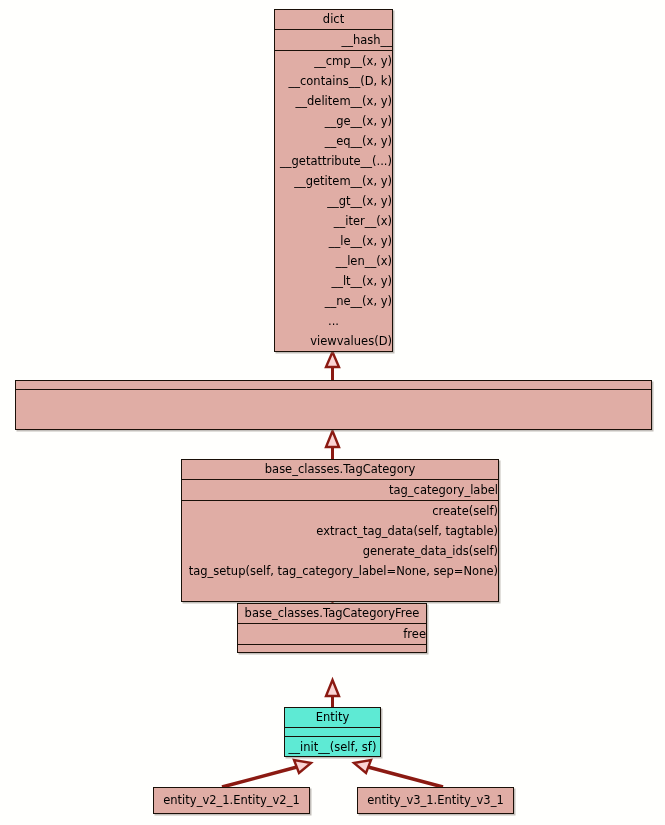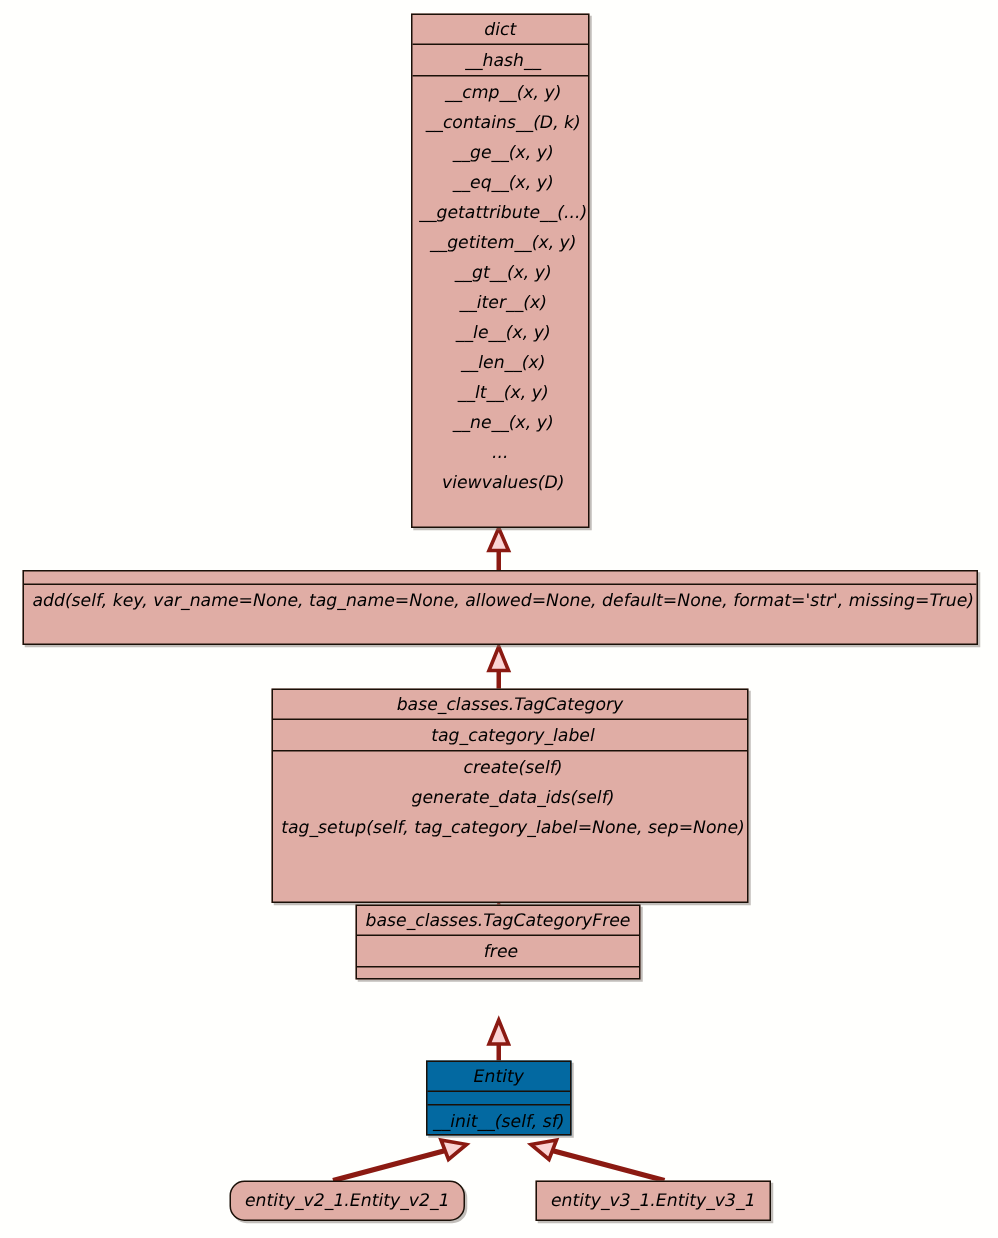--- a/index.html
+++ b/index.html
@@ -12,57 +12,56 @@
     height: 825px;
     position: relative;
     font-family: "DejaVu Sans", "Liberation Sans", sans-serif;
     overflow: hidden;
   }
   #diagram {
     position: absolute;
     left: 0; top: 0;
     width: 665px;
     height: 825px;
-    font-style: italic;
   }
   .edges {
     position: absolute;
     left: 0; top: 0;
     width: 665px;
     height: 825px;
     pointer-events: none;
   }
   .umlbox {
     position: absolute;
     box-sizing: border-box;
     border: 1.5px solid #1a1008;
     background: #e0ada5;
     box-shadow: 1.5px 1.5px 0 rgba(120,110,105,0.45);
   }
   .umlbox.light {
-    background: #0369a1;
+    background: #5eead4;
   }
   .compartment {
     box-sizing: border-box;
     border-bottom: 1.5px solid #1a1008;
   }
   .compartment.last {
     border-bottom: none;
   }
   .uml-title {
     text-align: center;
     font-size: 11.5px;
     color: #000;
     line-height: 19px;
     height: 19px;
     white-space: nowrap;
     overflow: hidden;
   }
   .uml-row {
-    text-align: center;
+    text-align: right;
     font-size: 11.5px;
     color: #000;
     line-height: 20px;
     height: 20px;
     padding-left: 4px;
     white-space: nowrap;
     overflow: hidden;
   }
   .uml-row.center {
     text-align: center;
@@ -117,53 +116,52 @@
   <div class="umlbox" style="left:274px; top:9px; width:119px; height:343px;">
     <div class="compartment">
       <div class="uml-title">dict</div>
     </div>
     <div class="compartment">
       <div class="uml-row">__hash__</div>
     </div>
     <div class="compartment last">
       <div class="uml-row">__cmp__(x, y)</div>
       <div class="uml-row">__contains__(D, k)</div>
+      <div class="uml-row">__delitem__(x, y)</div>
       <div class="uml-row">__ge__(x, y)</div>
       <div class="uml-row">__eq__(x, y)</div>
       <div class="uml-row">__getattribute__(...)</div>
       <div class="uml-row">__getitem__(x, y)</div>
       <div class="uml-row">__gt__(x, y)</div>
       <div class="uml-row">__iter__(x)</div>
       <div class="uml-row">__le__(x, y)</div>
       <div class="uml-row">__len__(x)</div>
       <div class="uml-row">__lt__(x, y)</div>
       <div class="uml-row">__ne__(x, y)</div>
       <div class="uml-row center">...</div>
       <div class="uml-row">viewvalues(D)</div>
     </div>
   </div>
 
   <div class="umlbox" style="left:15px; top:380px; width:637px; height:50px;">
     <div class="compartment">
       <div class="uml-row empty"></div>
     </div>
-    <div class="compartment last">
-      <div class="uml-row">add(self, key, var_name=None, tag_name=None, allowed=None, default=None, format='str', missing=True)</div>
-    </div>
   </div>
 
   <div class="umlbox" style="left:181px; top:459px; width:318px; height:143px;">
     <div class="compartment">
       <div class="uml-title">base_classes.TagCategory</div>
     </div>
     <div class="compartment">
       <div class="uml-row">tag_category_label</div>
     </div>
     <div class="compartment last">
       <div class="uml-row">create(self)</div>
+      <div class="uml-row">extract_tag_data(self, tagtable)</div>
       <div class="uml-row">generate_data_ids(self)</div>
       <div class="uml-row">tag_setup(self, tag_category_label=None, sep=None)</div>
     </div>
   </div>
 
   <div class="umlbox" style="left:237px; top:603px; width:190px; height:50px;">
     <div class="compartment">
       <div class="uml-title">base_classes.TagCategoryFree</div>
     </div>
     <div class="compartment">
@@ -179,21 +177,21 @@
       <div class="uml-title">Entity</div>
     </div>
     <div class="compartment">
       <div class="uml-row empty"></div>
     </div>
     <div class="compartment last">
       <div class="uml-row center">__init__(self, sf)</div>
     </div>
   </div>
 
-  <div class="umlbox" style="left:153px; top:787px; width:157px; height:27px;border-radius:10px;">
+  <div class="umlbox" style="left:153px; top:787px; width:157px; height:27px;">
     <div class="compartment last">
       <div class="uml-title title-only" style="line-height:24px; height:24px;">entity_v2_1.Entity_v2_1</div>
     </div>
   </div>
 
   <div class="umlbox" style="left:357px; top:787px; width:157px; height:27px;">
     <div class="compartment last">
       <div class="uml-title title-only" style="line-height:24px; height:24px;">entity_v3_1.Entity_v3_1</div>
     </div>
   </div>

